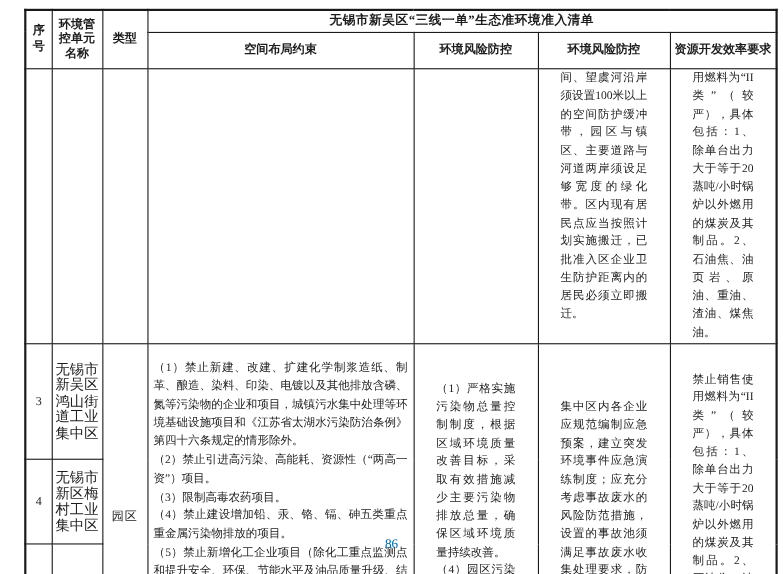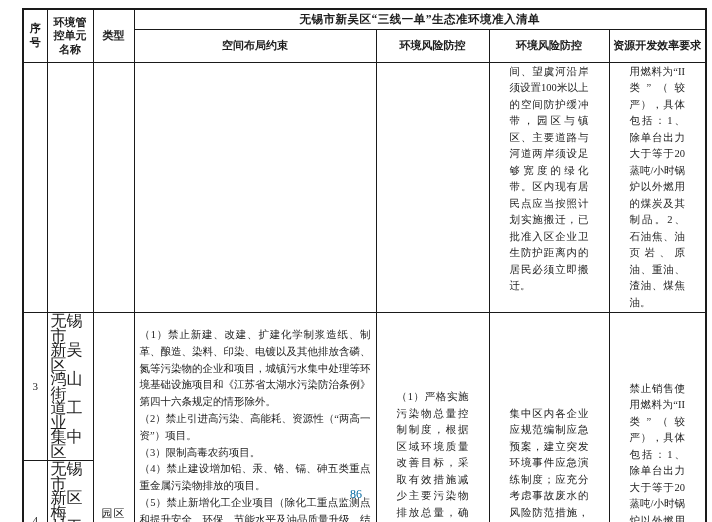--- a/index.html
+++ b/index.html
@@ -23,22 +23,22 @@
     overflow:hidden;
     word-break:break-all;
   }
   .hc{
     font-weight:bold;text-align:center;font-size:11px;line-height:13.5px;
     white-space:pre-line;padding:1px 2px;
   }
   .title-cell{font-size:11.5px;letter-spacing:0.5px;font-family:Liberation Serif, serif;}
   .serial{text-align:center;font-size:11px;}
   .unit{
-    text-align:left;white-space:pre-line;line-height:14.5px;
-    font-size:16px;
+    text-align:right;white-space:pre-line;line-height:14.5px;
+    font-size:13px;
   }
   .type{text-align:center;font-size:11px;letter-spacing:1px;}
   .body{
     text-align:justify;text-justify:inter-ideograph;
     white-space:pre-line;
   }
   .top{vertical-align:top;}
   .mid{vertical-align:middle;}
   .spatial-cell{line-height:16.8px;padding:14px 5px;}
   .narrow{padding:1px 20px;}

